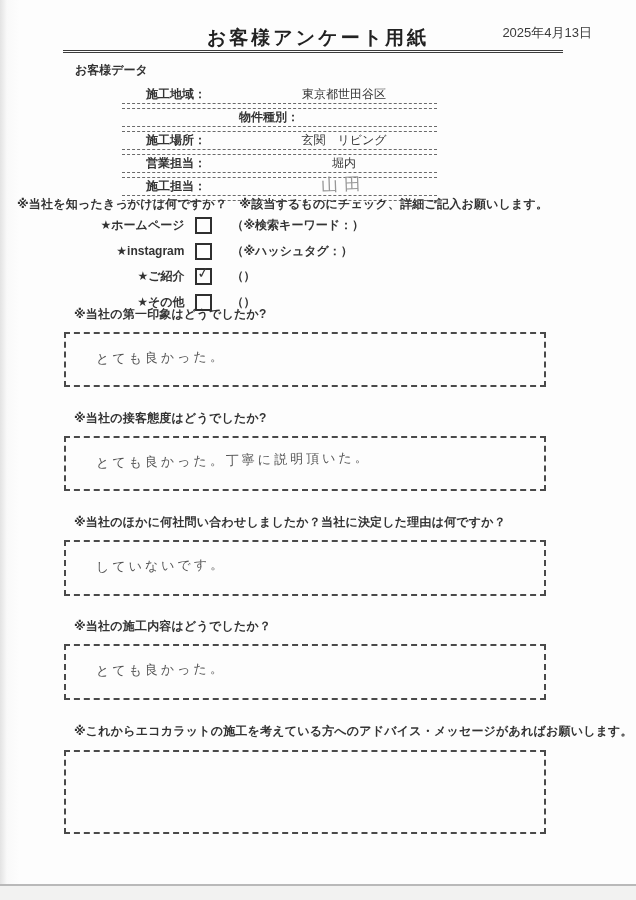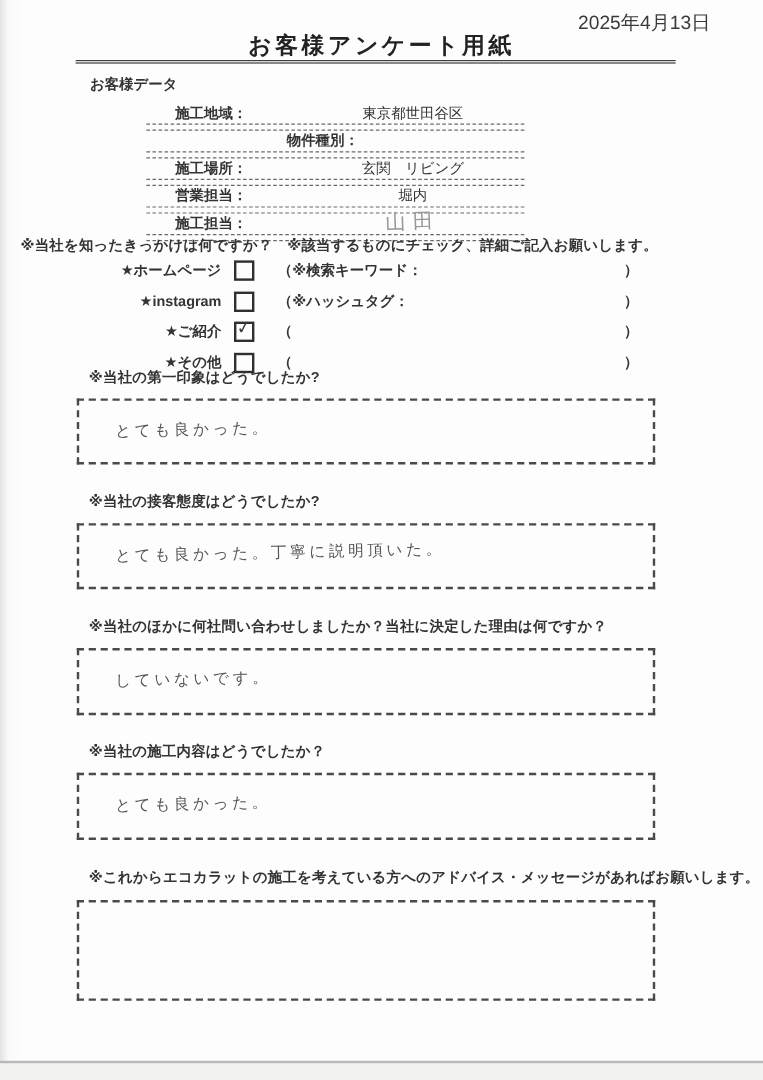--- a/index.html
+++ b/index.html
@@ -10,22 +10,22 @@
   }
   .paper {
     position:relative;
     width:636px; height:900px;
     margin:0 auto;
     background:
       linear-gradient(90deg, #e3e3e3 0px, #f9f9f9 7px, #fdfdfd 20px, #fdfdfd 100%);
     overflow:hidden;
   }
   .date {
-    position:absolute; top:9px; right:44px;
-    font-size:16px; color:#3a3a3a;
+    position:absolute; top:24px; right:44px;
+    font-size:13px; color:#3a3a3a;
   }
   .title {
     position:absolute; top:25px; left:0; width:100%;
     text-align:center;
     font-size:19px; font-weight:bold; letter-spacing:3px; color:#222;
   }
   .title-rule {
     position:absolute; top:50px; left:63px; width:500px; height:0;
     border-bottom:3px double #3c3c3c;
   }
@@ -60,21 +60,21 @@
     width:13px; height:13px; margin-left:11px;
     border:2px solid #2f2f2f; position:relative; background:#fdfdfd;
     flex:0 0 auto;
   }
   .cmark {
     position:absolute; left:0px; top:-6px;
     font-size:15px; color:#3a3a3a;
     transform:rotate(-8deg);
   }
   .ref-detail {
-    display:flex; justify-content:space-between;
+    display:flex; 
     margin-left:19px; width:302px;
     font-size:12px; font-weight:600; color:#333;
   }
   
   .q-heading {
     position:absolute; left:34px;
     font-size:12px; font-weight:600; color:#333; letter-spacing:0.2px;margin-left:40px;
   }
   .q-box {
     position:absolute; left:64px; width:478px;

